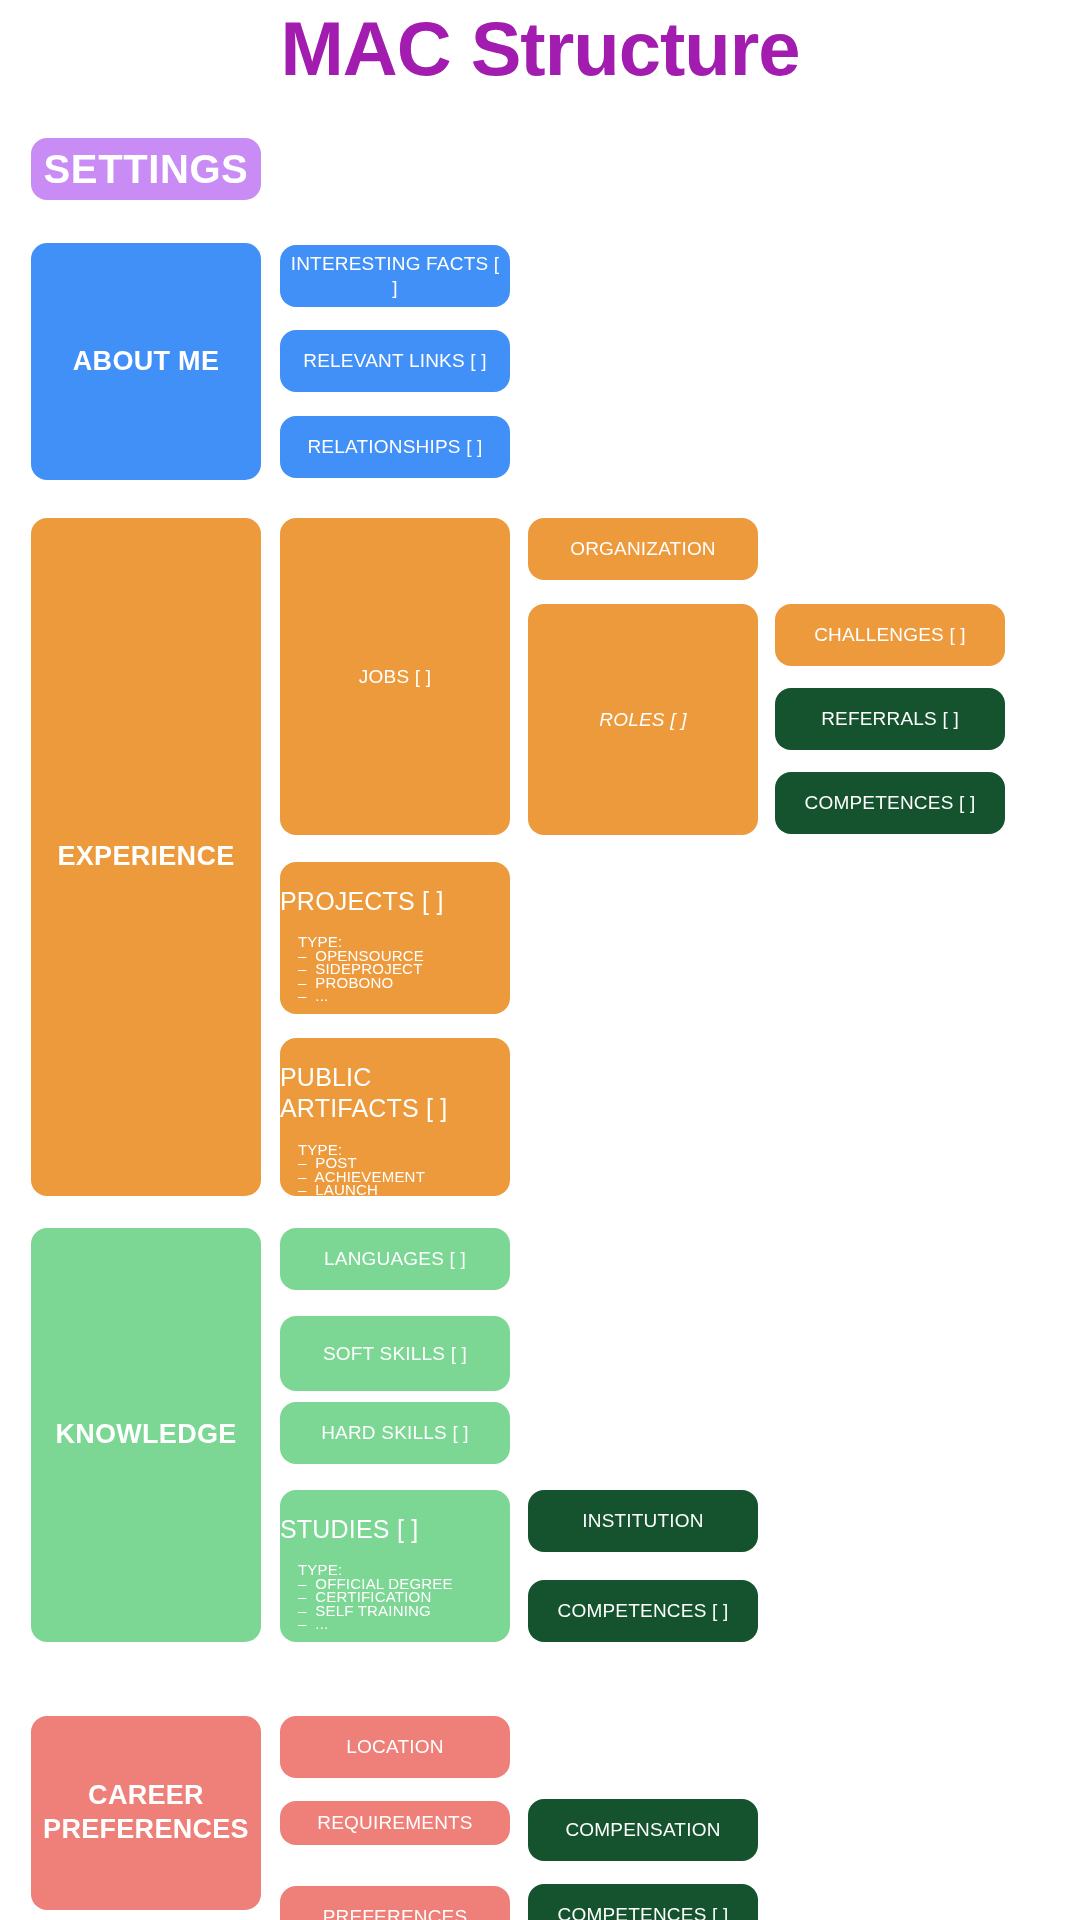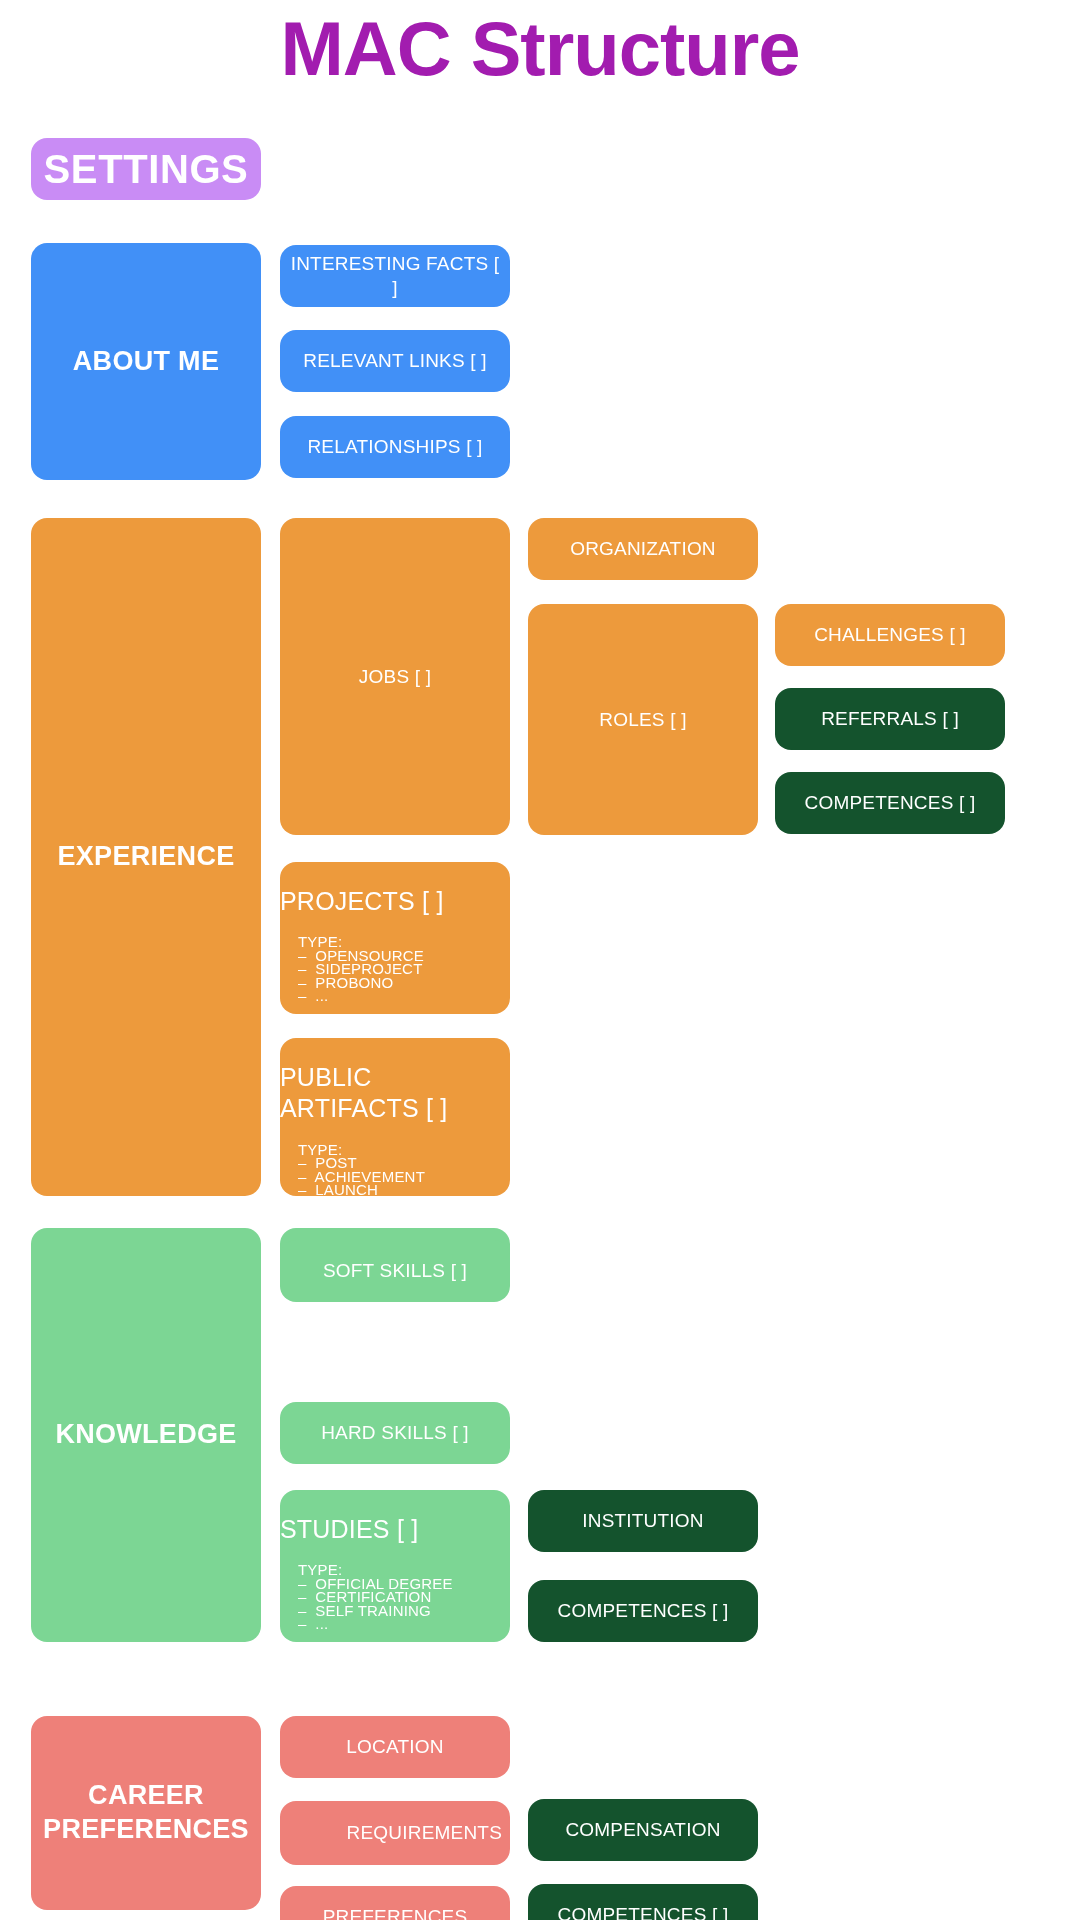--- a/index.html
+++ b/index.html
@@ -120,21 +120,21 @@
   </div>
 
   <div class="card c-orange" style="left:280px; top:518px; width:230px; height:317px;">
     <span>JOBS [ ]</span>
   </div>
 
   <div class="card c-orange" style="left:528px; top:518px; width:230px; height:62px;">
     <span>ORGANIZATION</span>
   </div>
 
-  <div class="card c-orange" style="left:528px; top:604px; width:230px; height:231px;">
+  <div class="card c-orange" style="left:528px; top:604px; width:230px; height:231px;font-style:italic;">
     <span>ROLES [ ]</span>
   </div>
 
   <div class="card c-orange" style="left:775px; top:604px; width:230px; height:62px;">
     <span>CHALLENGES [ ]</span>
   </div>
   <div class="card c-gray" style="left:775px; top:688px; width:230px; height:62px;">
     <span>REFERRALS [ ]</span>
   </div>
   <div class="card c-gray" style="left:775px; top:772px; width:230px; height:62px;">
@@ -162,21 +162,21 @@
       <span class="titem">–  ...</span>
     </span>
   </div>
 
   <div class="card root c-green" style="left:31px; top:1228px; width:230px; height:414px;">
     <span>KNOWLEDGE</span>
   </div>
   <div class="card c-green" style="left:280px; top:1228px; width:230px; height:62px;">
     <span>LANGUAGES [ ]</span>
   </div>
-  <div class="card c-green" style="left:280px; top:1240px; width:230px; height:62px;">
+  <div class="card c-green" style="left:280px; top:1316px; width:230px; height:75px;">
     <span>SOFT SKILLS [ ]</span>
   </div>
   <div class="card c-green" style="left:280px; top:1402px; width:230px; height:62px;">
     <span>HARD SKILLS [ ]</span>
   </div>
 
   <div class="card typed c-green" style="left:280px; top:1490px; width:230px; height:152px;">
     <span class="typed-title">STUDIES [ ]</span>
     <span class="typed-body">
       <span class="tlabel">TYPE:</span>
@@ -194,21 +194,21 @@
     <span>COMPETENCES [ ]</span>
   </div>
 
   <div class="card root c-red" style="left:31px; top:1716px; width:230px; height:194px; white-space:pre-line;text-align:center;">
     <span>CAREER
 PREFERENCES</span>
   </div>
   <div class="card c-red" style="left:280px; top:1716px; width:230px; height:62px;">
     <span>LOCATION</span>
   </div>
-  <div class="card c-red" style="left:280px; top:1801px; width:230px; height:64px;justify-content:flex-end;">
+  <div class="card c-red" style="left:280px; top:1801px; width:230px; height:44px;">
     <span>REQUIREMENTS</span>
   </div>
   <div class="card c-red" style="left:280px; top:1886px; width:230px; height:62px;">
     <span>PREFERENCES</span>
   </div>
   <div class="card c-gray" style="left:528px; top:1799px; width:230px; height:62px;">
     <span>COMPENSATION</span>
   </div>
   <div class="card c-gray" style="left:528px; top:1884px; width:230px; height:62px;">
     <span>COMPETENCES [ ]</span>

